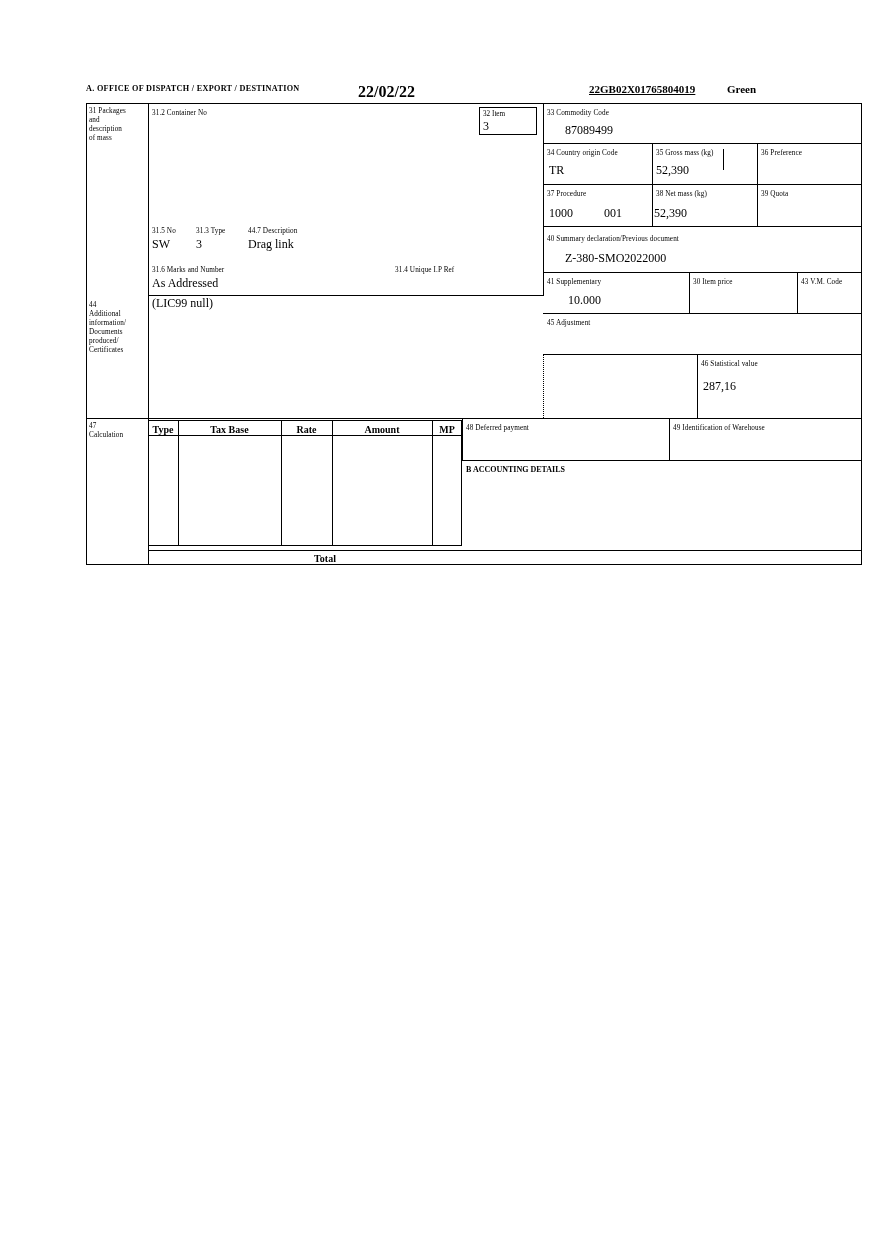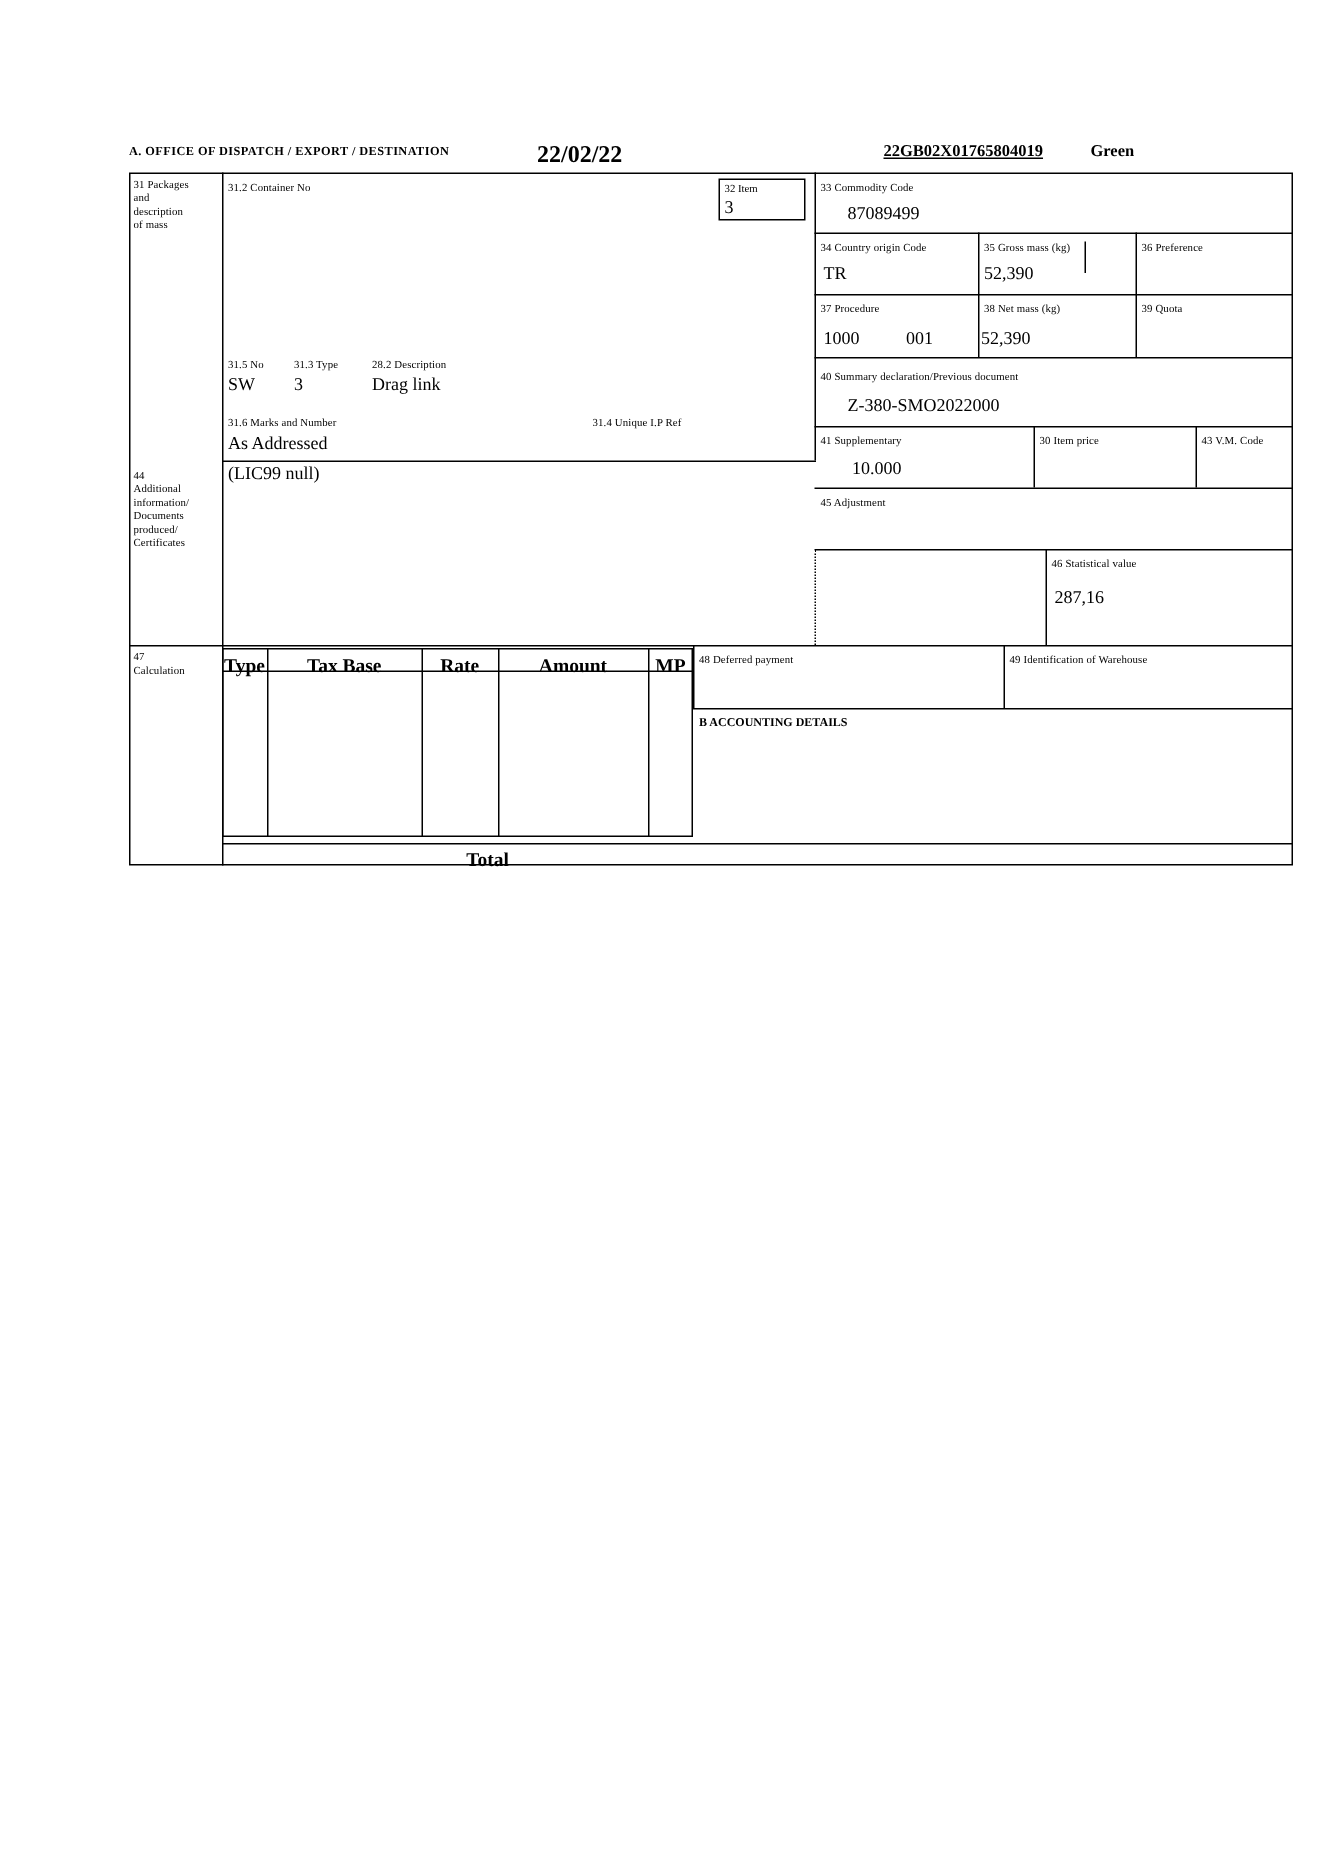--- a/index.html
+++ b/index.html
@@ -10,35 +10,35 @@
   body {
     width: 882px;
     height: 1250px;
     font-family: "Liberation Serif", serif;
     color: #000000;
     position: relative;
   }
   .page {
     position: absolute;
     left: 0;
-    top: 16px;
+    top: 4px;
     width: 882px;
     height: 1024px;
     overflow: hidden;
   }
 
   
   .lbl {
     font-size: 7.2px;
     font-family: "Liberation Serif", serif;
     letter-spacing: 0.1px;
     line-height: 1.25;
   }
   .lbl-b {
-    font-size: 13px;
+    font-size: 10px;
     font-weight: bold;
     line-height: 1.25;
   }
   .val {
     font-size: 12px;
     font-family: "Liberation Serif", serif;
   }
   .val-sm {
     font-size: 10.5px;
   }
@@ -144,21 +144,21 @@
 
   <div class="vline" style="left:543px; top:99px; height:192px;"></div>
 
   <div class="hline" style="left:148px; top:291px; width:396px;"></div>
 
   <div class="lbl" style="position:absolute; left:152px; top:105px;">31.2 Container No</div>
   <div class="val" style="position:absolute; left:152px; top:116px;"></div>
 
   <div class="lbl" style="position:absolute; left:152px; top:223px;">31.5 No</div>
   <div class="lbl" style="position:absolute; left:196px; top:223px;">31.3 Type</div>
-  <div class="lbl" style="position:absolute; left:248px; top:223px;">28.2 Description</div>
+  <div class="lbl" style="position:absolute; left:248px; top:223px;">44.7 Description</div>
 
   <div class="val" style="position:absolute; left:152px; top:233px;">SW</div>
   <div class="val" style="position:absolute; left:196px; top:233px;">3</div>
   <div class="val" style="position:absolute; left:248px; top:233px;">Drag link</div>
 
   <div class="lbl" style="position:absolute; left:152px; top:262px;">31.6 Marks and Number</div>
   <div class="lbl" style="position:absolute; left:395px; top:262px;">31.4 Unique I.P Ref</div>
   <div class="val" style="position:absolute; left:152px; top:272px;">As Addressed</div>
   <div class="val" style="position:absolute; left:395px; top:272px;"></div>
 

